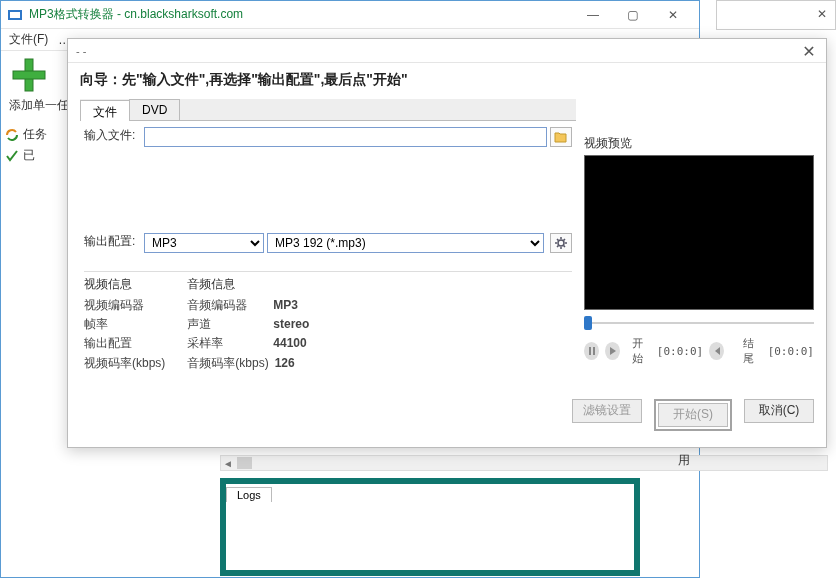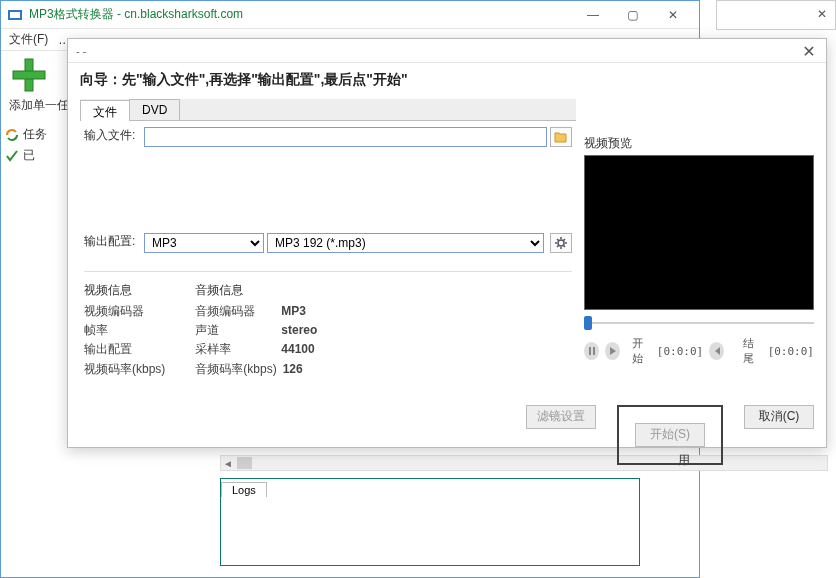--- a/index.html
+++ b/index.html
@@ -50,49 +50,49 @@
   }
   .icon-btn { width:22px; height:20px; border:1px solid #b5b5b5; background:#fafafa; display:inline-flex; align-items:center; justify-content:center; margin-left:3px; cursor:pointer;}
 
   .input-file-row { display:flex; }
   .input-file-row input { flex:1; }
   .spacer { height:68px; }
 
   .output-row { display:flex; align-items:center; gap:3px;}
   .output-row select { }
 
-  .info-block { display:flex; gap:30px; font-size:12px; color:#444; padding-top:10px; border-top:1px solid #ddd; margin-top:8px;}
+  .info-block { display:flex; gap:22px; font-size:12px; color:#444; padding-top:4px; border-top:1px solid #ddd; margin-top:8px;}
   .info-col { }
   .info-col .h { color:#333; margin-bottom:3px;}
   .info-line { display:flex; gap:6px; line-height:1.6;}
   .info-line .k { min-width:80px;}
   .info-line .v { font-weight:bold;}
 
   
   .preview-label { font-size:12px; color:#333; margin-bottom:3px;}
   .preview-box { width:230px; height:155px; background:#000; border:1px solid #666;}
   .slider-area { margin-top:6px; height:16px; position:relative;}
   .slider-track { position:absolute; left:0; right:0; top:6px; height:2px; background:#d0d0d0;}
   .slider-thumb { position:absolute; left:0; top:0; width:8px; height:14px; background:#2e77c8; border-radius:2px;}
   .controls { display:flex; align-items:center; gap:6px; font-size:11px; color:#555; margin-top:4px;}
   .ctrl-btn { width:18px; height:18px; border-radius:50%; background:#ddd; display:inline-flex; align-items:center; justify-content:center; font-size:10px; color:#888; cursor:pointer;}
   .timecode { font-family:Consolas, monospace; font-size:11px;}
 
   
-  .dlg-buttons { display:flex; justify-content:flex-end; gap:21px; padding:10px 12px; }
+  .dlg-buttons { display:flex; justify-content:flex-end; gap:12px; padding:10px 12px; }
   .btn { min-width:70px; height:24px; border:1px solid #bbb; background:#eee; font-size:12px; color:#333; display:inline-flex; align-items:center; justify-content:center; cursor:pointer;}
   .btn.disabled { color:#999; }
-  .highlight-box { border:2px solid #404040; padding:16px; }
+  .highlight-box { border:2px solid #a3a3a3; padding:2px; }
 
   
   .hscroll { position:absolute; left:220px; right:8px; top:455px; height:16px; background:#f0f0f0; border:1px solid #ddd; display:flex; align-items:center;}
   .hscroll .thumb { width:15px; height:12px; background:#cfcfcf; margin-left:2px;}
   .hscroll .arrow { width:14px; text-align:center; font-size:10px; color:#777;}
   .behind-label { position:absolute; left:678px; top:452px; font-size:12px; color:#333;}
-  .logs-box { position:absolute; left:220px; top:478px; width:420px; border:1px solid #0f766e;}
+  .logs-box { position:absolute; left:220px; top:478px; width:420px; border:6px solid #0f766e;}
   .logs-tab { display:inline-block; background:#fff; border:1px solid #bbb; border-bottom:none; padding:1px 10px; font-size:11px; position:relative; top:1px;}
   .logs-area { height:68px; background:#fff;}
 </style>
 </head>
 <body>
 
 <div class="main-window">
   <div class="main-titlebar">
     <span class="icon">
       <svg viewBox="0 0 16 16">

